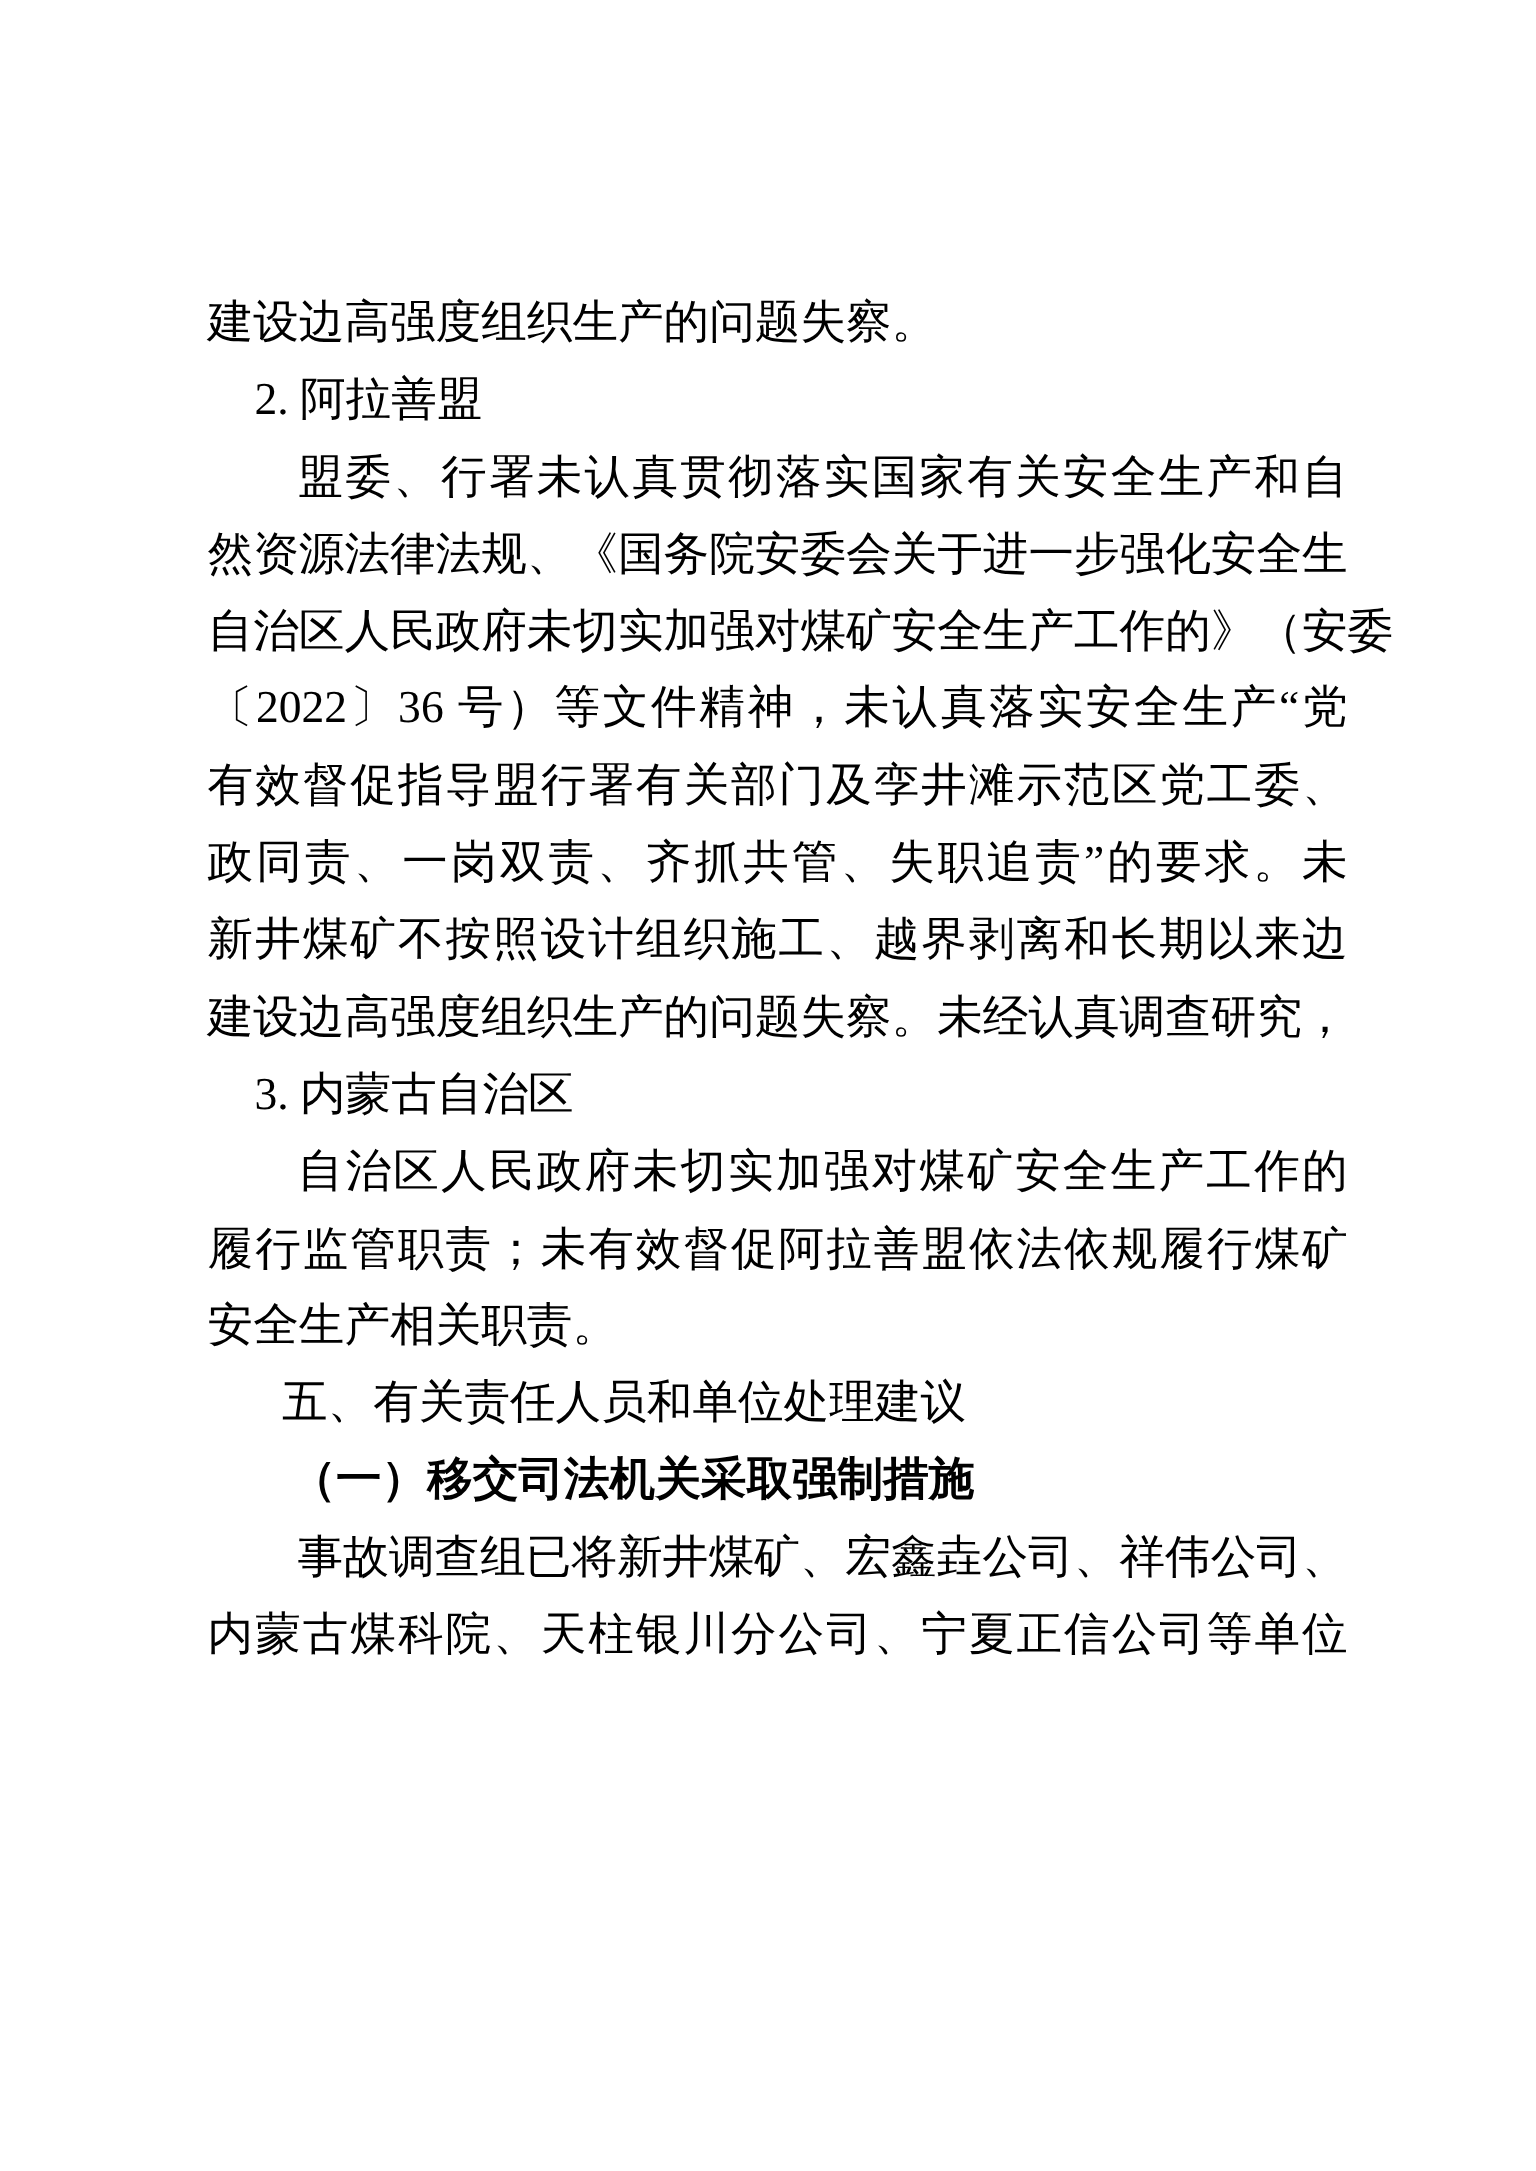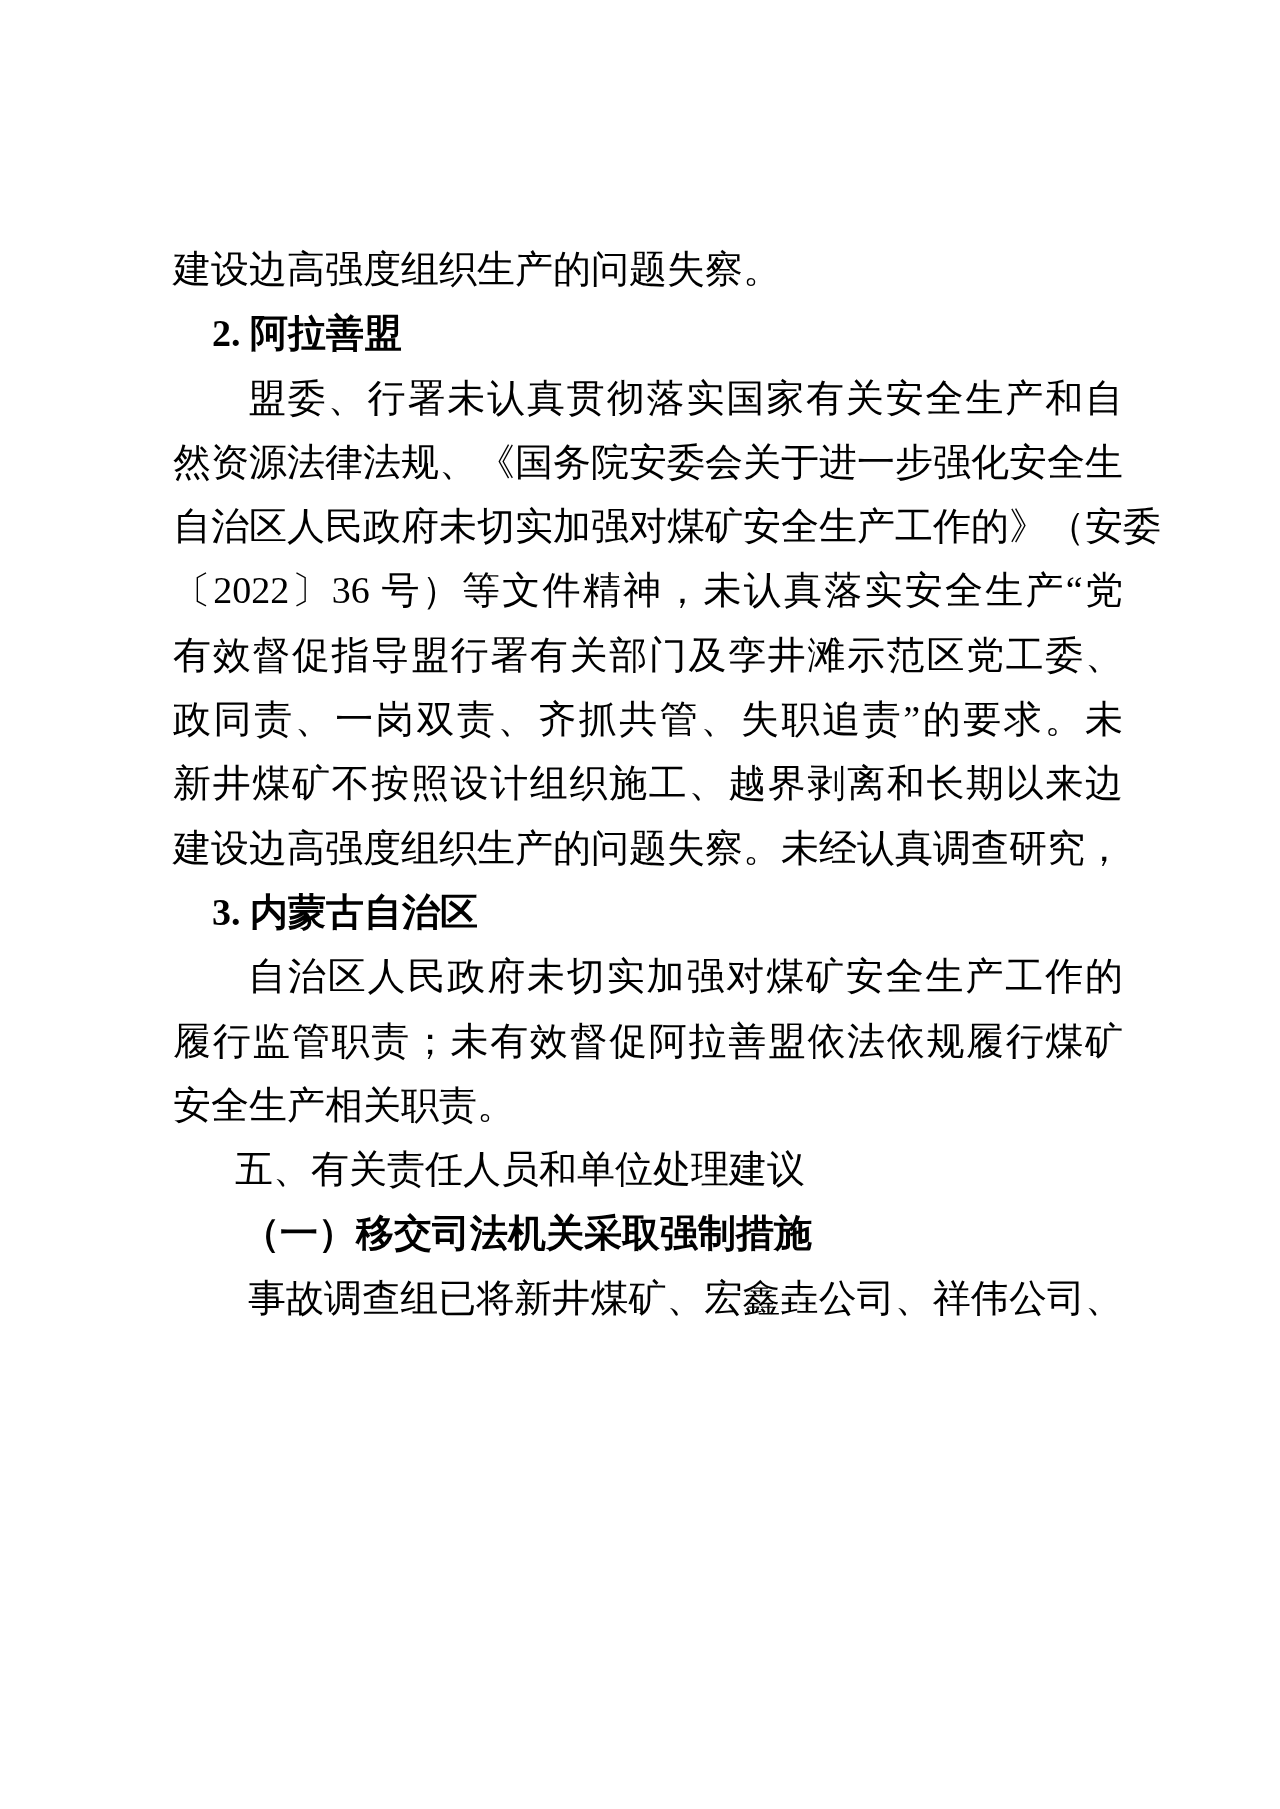--- a/index.html
+++ b/index.html
@@ -33,21 +33,21 @@
     text-justify: inter-character;
   }
   .ln.end,
   .ln.num,
   .ln.h1,
   .ln.h2 {
     text-align: left;
     text-align-last: left;
   }
   .ln.first { text-indent: 75px; }
-  .ln.num   { text-indent: 39px; font-weight: bold; }
+  .ln.num   { text-indent: 39px; }
   .ln.h1 {
     font-family: "Liberation Sans", "DejaVu Sans", sans-serif;
     font-weight: 400;
     text-indent: 62px;
   }
   .ln.h2 {
     font-weight: 700;
     text-indent: 69px;
   }
   .footer {
@@ -77,15 +77,16 @@
     <div class="ln">政同责、一岗双责、齐抓共管、失职追责”的要求。未</div>
     <div class="ln">新井煤矿不按照设计组织施工、越界剥离和长期以来边</div>
     <div class="ln">建设边高强度组织生产的问题失察。未经认真调查研究，</div>
     <div class="ln num">3. 内蒙古自治区</div>
     <div class="ln first">自治区人民政府未切实加强对煤矿安全生产工作的</div>
     <div class="ln">履行监管职责；未有效督促阿拉善盟依法依规履行煤矿</div>
     <div class="ln end">安全生产相关职责。</div>
     <div class="ln h1">五、有关责任人员和单位处理建议</div>
     <div class="ln h2">（一）移交司法机关采取强制措施</div>
     <div class="ln first">事故调查组已将新井煤矿、宏鑫垚公司、祥伟公司、</div>
+    <div class="ln">内蒙古煤科院、天柱银川分公司、宁夏正信公司等单位</div>
   </div>
   <div class="footer">37</div>
 </div>
 
 </body></html>

